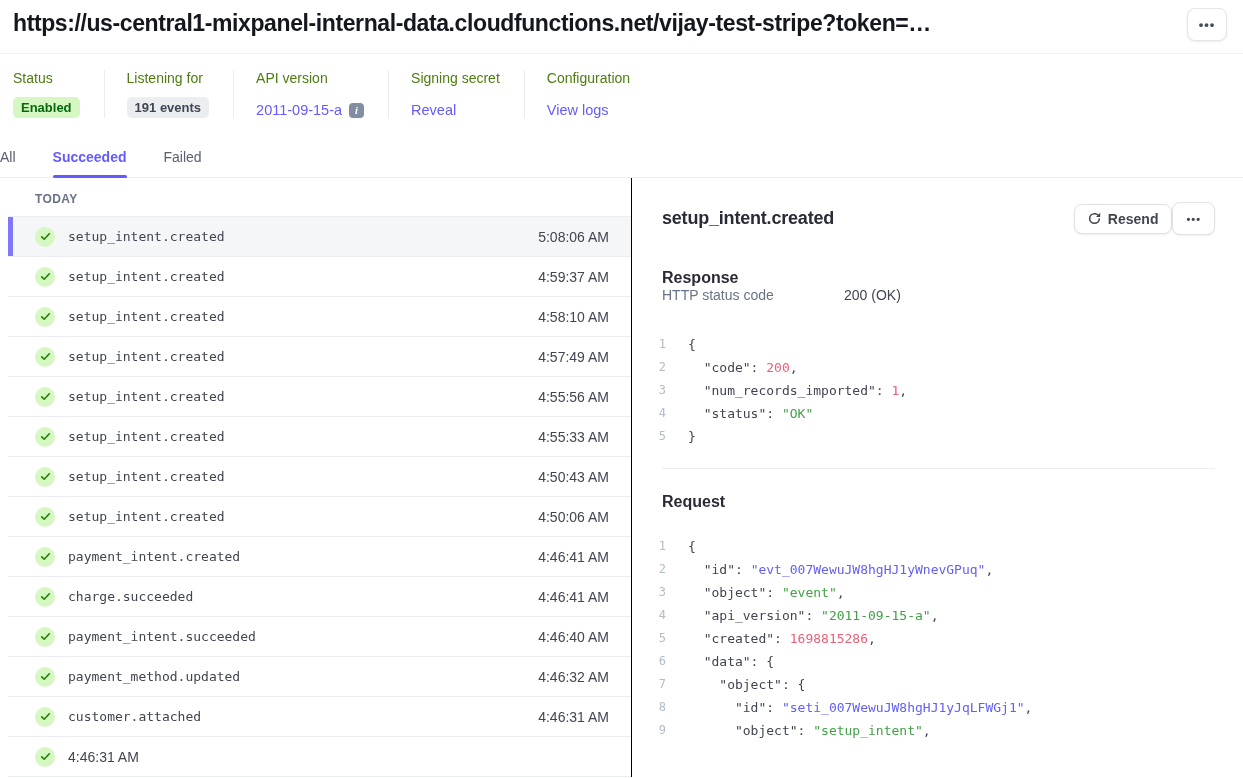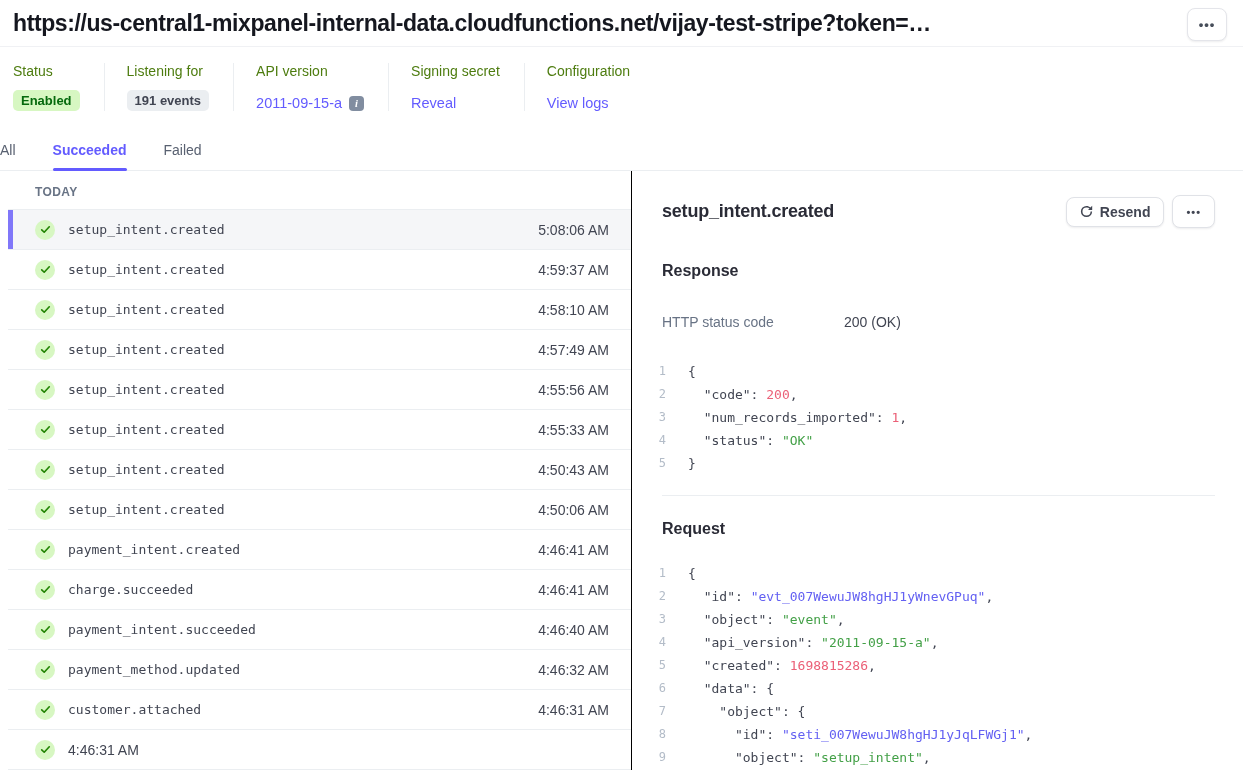--- a/index.html
+++ b/index.html
@@ -8,21 +8,21 @@
     position: relative;
     width: 1243px; height: 778px;
     overflow: hidden;
     font-family: "Liberation Sans", sans-serif;
     color: #414552;
     background: #fff;
   }
   
   .header {
     display: flex; justify-content: space-between; align-items: flex-start;
-    padding: 8px 16px 5px 13px;
+    padding: 8px 16px 12px 13px;
     border-bottom: 1px solid #f0f1f4;
   }
   .url-title {
     font-size: 23px; font-weight: 800; color: #15171f;
     letter-spacing: -0.4px; white-space: nowrap; overflow: hidden;
     padding-top: 2px;
   }
   .icon-btn {
     background: #fff; border: 1px solid #e4e5ea; border-radius: 8px;
     box-shadow: 0 1px 2px rgba(24,26,37,.08);
@@ -75,30 +75,30 @@
     width: 20px; height: 20px; border-radius: 50%; background: #d7f7c2;
     display: flex; align-items: center; justify-content: center;
     margin-right: 13px; flex: none;
   }
   .event-name { flex: 1; font-family: "DejaVu Sans Mono", monospace; font-size: 13px; color: #414552; }
   .event-time { font-size: 14px; color: #414552; }
   
   .detail { flex: 1; min-width: 0; padding: 24px 28px 0 30px; }
   .detail-header { display: flex; justify-content: space-between; align-items: center; }
   .detail-title { font-size: 18px; font-weight: 700; color: #2a2b36; letter-spacing: -0.2px; }
-  .actions { display: flex; gap: 8px; align-items: center; }
+  .actions { display: flex; align-items: center; }
   .btn {
     display: inline-flex; align-items: center; gap: 7px;
     background: #fff; border: 1px solid #e0e2e7; border-radius: 8px;
     box-shadow: 0 1px 2px rgba(24,26,37,.08);
     padding: 6px 13px; font-size: 14px; font-weight: 600; color: #414552; cursor: pointer;
   }
   .btn svg { display: block; }
   .section-heading { font-size: 16px; font-weight: 700; color: #2a2b36; margin-top: 34px; }
-  .status-row { display: flex; margin-top: 34px; font-size: 14px; }
+  .status-row { display: flex; font-size: 14px; }
   .status-label { color: #687385; width: 182px; flex: none; }
   .status-value { color: #414552; }
   .code-block {
     margin: 30px 0 0 -16px;
     font-family: "DejaVu Sans Mono", monospace; font-size: 13px; line-height: 23px;
   }
   .code-line { display: flex; white-space: pre; }
   .line-num {
     width: 20px; flex: none; text-align: right; color: #b3bcc8;
     font-size: 12px; user-select: none;

